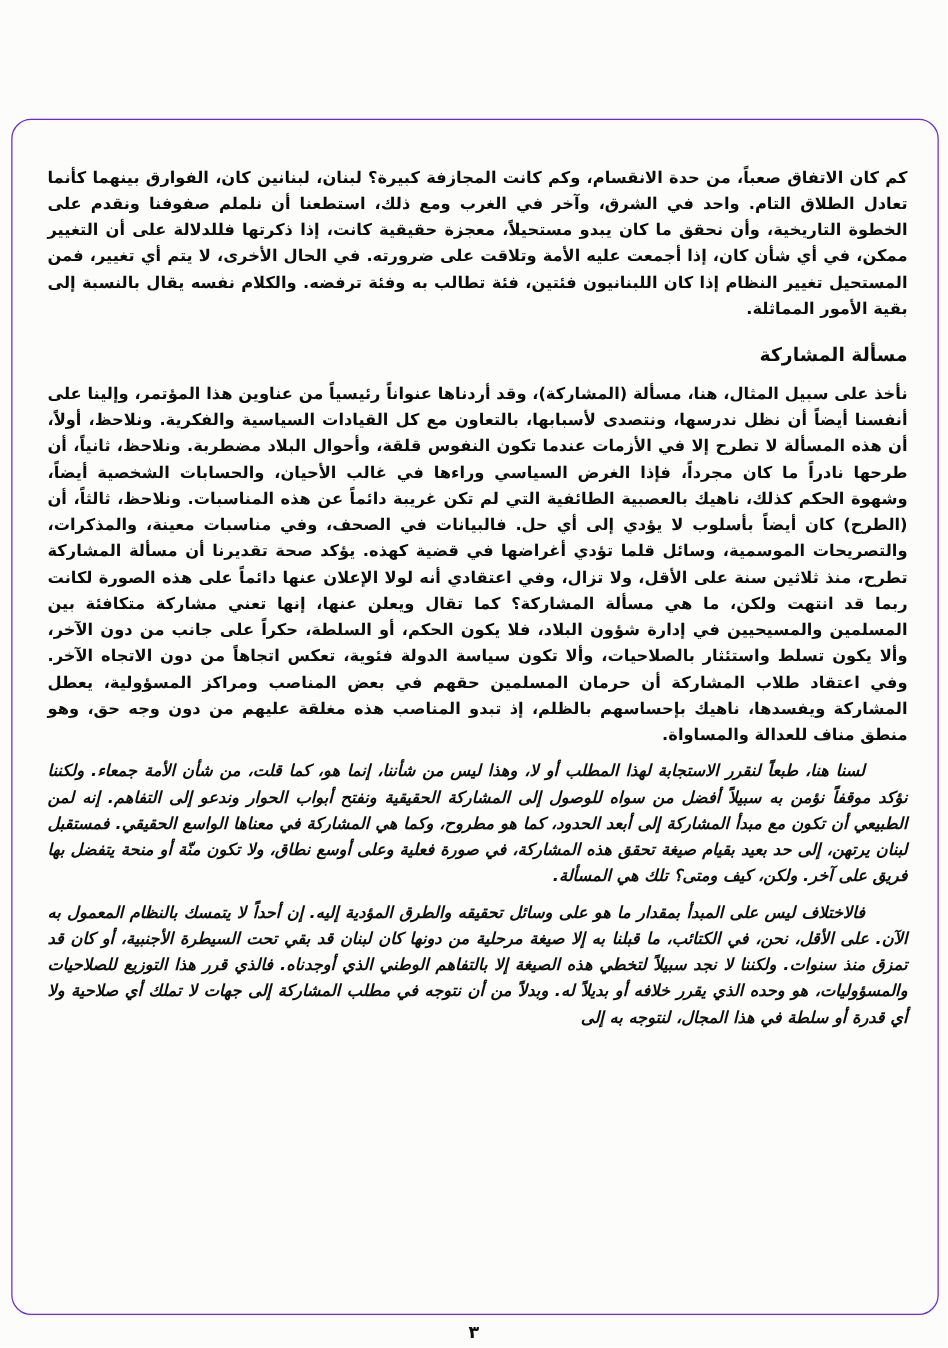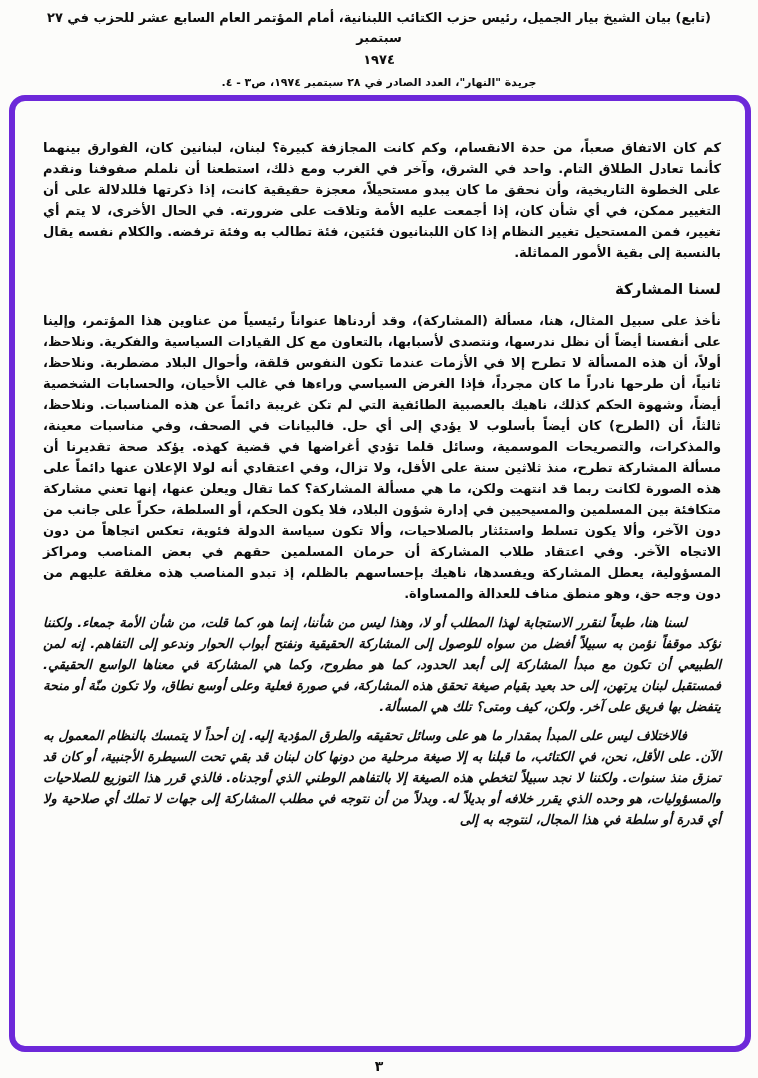--- a/index.html
+++ b/index.html
@@ -38,21 +38,21 @@
     font-size: 11px;
     font-weight: bold;
     margin-top: 9px;
   }
   .green-box {
     position: absolute;
     top: 95px;
     left: 9px;
     right: 7px;
     bottom: 26px;
-    border: 6px solid #6d28d9;
+    border: 1px solid #6d28d9;
     border-radius: 16px;
   }
   .content {
     position: absolute;
     top: 0; left: 0; right: 0; bottom: 0;
     padding: 36px 24px 14px 28px;
     direction: rtl;
     text-align: justify;
     font-size: 13px;
     font-weight: bold;
@@ -75,30 +75,25 @@
     text-align: center;
     font-size: 14px;
     font-weight: bold;
   }
 </style>
 </head>
 <body>
 
 <div class="page">
 
-  <div class="header">
-    <div class="header-line1">(تابع) بيان الشيخ بيار الجميل، رئيس حزب الكتائب اللبنانية، أمام المؤتمر العام السابع عشر للحزب في ٢٧ سبتمبر</div>
-    <div class="header-year">١٩٧٤</div>
-    <div class="header-source">جريدة "النهار"، العدد الصادر في ٢٨ سبتمبر ١٩٧٤، ص٣ - ٤.</div>
-  </div>
 
   <div class="green-box">
     <div class="content">
       <div class="para">كم كان الاتفاق صعباً، من حدة الانقسام، وكم كانت المجازفة كبيرة؟ لبنان، لبنانين كان، الفوارق بينهما كأنما تعادل الطلاق التام. واحد في الشرق، وآخر في الغرب ومع ذلك، استطعنا أن نلملم صفوفنا ونقدم على الخطوة التاريخية، وأن نحقق ما كان يبدو مستحيلاً، معجزة حقيقية كانت، إذا ذكرتها فللدلالة على أن التغيير ممكن، في أي شأن كان، إذا أجمعت عليه الأمة وتلاقت على ضرورته. في الحال الأخرى، لا يتم أي تغيير، فمن المستحيل تغيير النظام إذا كان اللبنانيون فئتين، فئة تطالب به وفئة ترفضه. والكلام نفسه يقال بالنسبة إلى بقية الأمور المماثلة.</div>
-      <div class="section-title">لسنا المشاركة</div>
+      <div class="section-title">مسألة المشاركة</div>
       <div class="para">نأخذ على سبيل المثال، هنا، مسألة (المشاركة)، وقد أردناها عنواناً رئيسياً من عناوين هذا المؤتمر، وإلينا على أنفسنا أيضاً أن نظل ندرسها، ونتصدى لأسبابها، بالتعاون مع كل القيادات السياسية والفكرية. ونلاحظ، أولاً، أن هذه المسألة لا تطرح إلا في الأزمات عندما تكون النفوس قلقة، وأحوال البلاد مضطربة. ونلاحظ، ثانياً، أن طرحها نادراً ما كان مجرداً، فإذا الغرض السياسي وراءها في غالب الأحيان، والحسابات الشخصية أيضاً، وشهوة الحكم كذلك، ناهيك بالعصبية الطائفية التي لم تكن غريبة دائماً عن هذه المناسبات. ونلاحظ، ثالثاً، أن (الطرح) كان أيضاً بأسلوب لا يؤدي إلى أي حل. فالبيانات في الصحف، وفي مناسبات معينة، والمذكرات، والتصريحات الموسمية، وسائل قلما تؤدي أغراضها في قضية كهذه. يؤكد صحة تقديرنا أن مسألة المشاركة تطرح، منذ ثلاثين سنة على الأقل، ولا تزال، وفي اعتقادي أنه لولا الإعلان عنها دائماً على هذه الصورة لكانت ربما قد انتهت ولكن، ما هي مسألة المشاركة؟ كما تقال ويعلن عنها، إنها تعني مشاركة متكافئة بين المسلمين والمسيحيين في إدارة شؤون البلاد، فلا يكون الحكم، أو السلطة، حكراً على جانب من دون الآخر، وألا يكون تسلط واستئثار بالصلاحيات، وألا تكون سياسة الدولة فئوية، تعكس اتجاهاً من دون الاتجاه الآخر. وفي اعتقاد طلاب المشاركة أن حرمان المسلمين حقهم في بعض المناصب ومراكز المسؤولية، يعطل المشاركة ويفسدها، ناهيك بإحساسهم بالظلم، إذ تبدو المناصب هذه مغلقة عليهم من دون وجه حق، وهو منطق مناف للعدالة والمساواة.</div>
       <div class="para indent">لسنا هنا، طبعاً لنقرر الاستجابة لهذا المطلب أو لا، وهذا ليس من شأننا، إنما هو، كما قلت، من شأن الأمة جمعاء. ولكننا نؤكد موقفاً نؤمن به سبيلاً أفضل من سواه للوصول إلى المشاركة الحقيقية ونفتح أبواب الحوار وندعو إلى التفاهم. إنه لمن الطبيعي أن تكون مع مبدأ المشاركة إلى أبعد الحدود، كما هو مطروح، وكما هي المشاركة في معناها الواسع الحقيقي. فمستقبل لبنان يرتهن، إلى حد بعيد بقيام صيغة تحقق هذه المشاركة، في صورة فعلية وعلى أوسع نطاق، ولا تكون منّة أو منحة يتفضل بها فريق على آخر. ولكن، كيف ومتى؟ تلك هي المسألة.</div>
       <div class="para indent">فالاختلاف ليس على المبدأ بمقدار ما هو على وسائل تحقيقه والطرق المؤدية إليه. إن أحداً لا يتمسك بالنظام المعمول به الآن. على الأقل، نحن، في الكتائب، ما قبلنا به إلا صيغة مرحلية من دونها كان لبنان قد بقي تحت السيطرة الأجنبية، أو كان قد تمزق منذ سنوات. ولكننا لا نجد سبيلاً لتخطي هذه الصيغة إلا بالتفاهم الوطني الذي أوجدناه. فالذي قرر هذا التوزيع للصلاحيات والمسؤوليات، هو وحده الذي يقرر خلافه أو بديلاً له. وبدلاً من أن نتوجه في مطلب المشاركة إلى جهات لا تملك أي صلاحية ولا أي قدرة أو سلطة في هذا المجال، لنتوجه به إلى</div>
     </div>
   </div>
 
   <div class="page-num">٣</div>
 
 </div>
 

